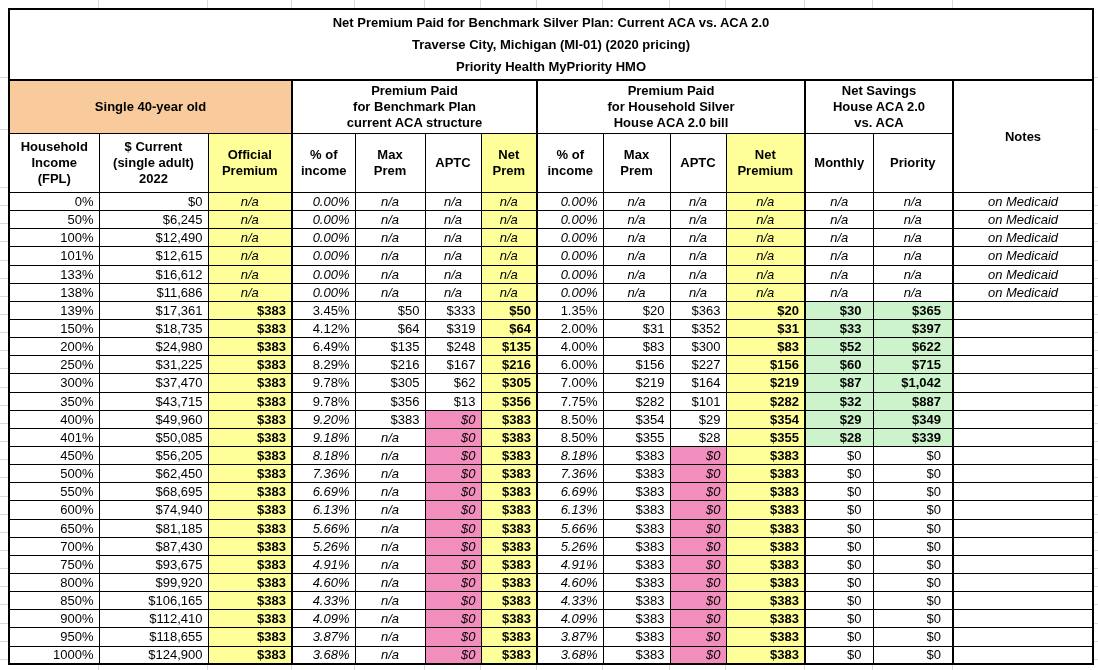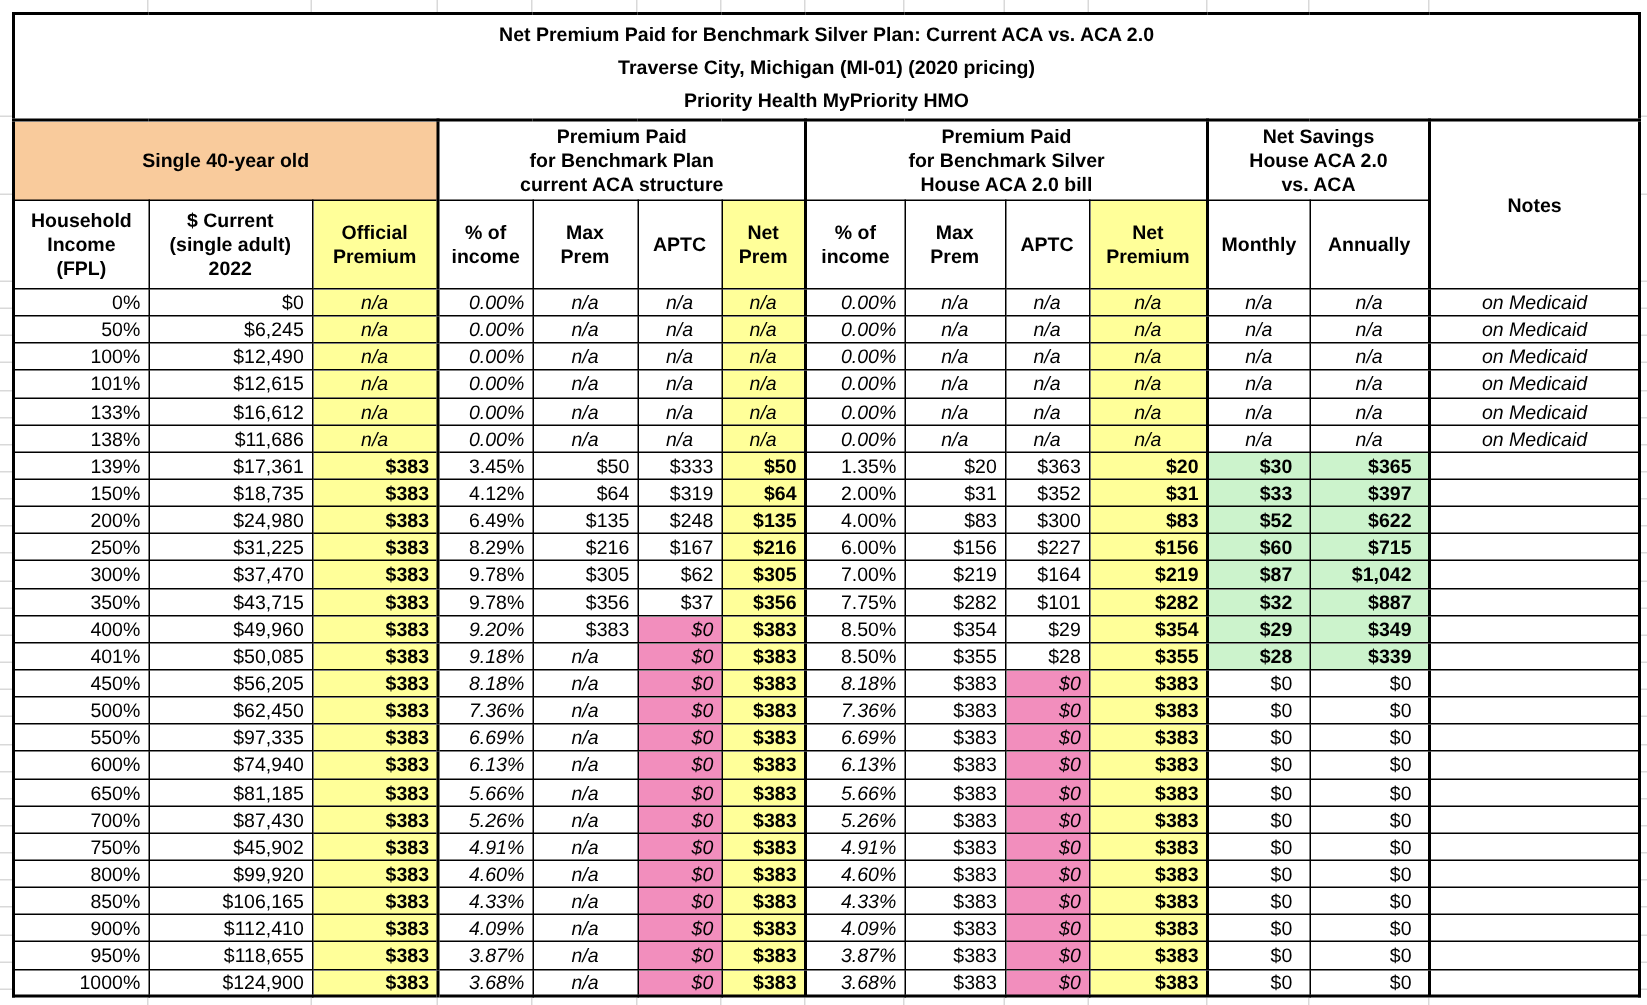--- a/index.html
+++ b/index.html
@@ -148,21 +148,21 @@
           <th class="group-th orange" colspan="3">
             <div>Single 40-year old</div>
           </th>
           <th class="group-th bl" colspan="4">
             <div>Premium Paid</div>
             <div>for Benchmark Plan</div>
             <div>current ACA structure</div>
           </th>
           <th class="group-th bl" colspan="4">
             <div>Premium Paid</div>
-            <div>for Benchmark Silver</div>
+            <div>for Household Silver</div>
             <div>House ACA 2.0 bill</div>
           </th>
           <th class="group-th bl" colspan="2">
             <div>Net Savings</div>
             <div>House ACA 2.0</div>
             <div>vs. ACA</div>
           </th>
           <th class="group-th bl" colspan="1" rowspan="2">
             <div>Notes</div>
           </th>
@@ -209,21 +209,21 @@
             <div>APTC</div>
           </th>
           <th class="col-th bg-y">
             <div>Net</div>
             <div>Premium</div>
           </th>
           <th class="col-th bl">
             <div>Monthly</div>
           </th>
           <th class="col-th">
-            <div>Annually</div>
+            <div>Priority</div>
           </th>
         </tr>
       </thead>
       <tbody>
         <tr>
           <td class="rt">0%</td>
           <td class="rt">$0</td>
           <td class="bg-y it ct">n/a</td>
           <td class="it rt bl">0.00%</td>
           <td class="it ct">n/a</td>
@@ -396,21 +396,21 @@
           <td class="bg-g bd rt2 bl">$87</td>
           <td class="bg-g bd rt2">$1,042</td>
           <td class="ct bl"></td>
         </tr>
         <tr>
           <td class="rt">350%</td>
           <td class="rt">$43,715</td>
           <td class="bg-y bd rt">$383</td>
           <td class="rt bl">9.78%</td>
           <td class="rt">$356</td>
-          <td class="rt">$37</td>
+          <td class="rt">$13</td>
           <td class="bg-y bd rt">$356</td>
           <td class="rt bl">7.75%</td>
           <td class="rt">$282</td>
           <td class="rt">$101</td>
           <td class="bg-y bd rt">$282</td>
           <td class="bg-g bd rt2 bl">$32</td>
           <td class="bg-g bd rt2">$887</td>
           <td class="ct bl"></td>
         </tr>
         <tr>
@@ -472,21 +472,21 @@
           <td class="it rt bl">7.36%</td>
           <td class="rt">$383</td>
           <td class="bg-p it rt">$0</td>
           <td class="bg-y bd rt">$383</td>
           <td class="rt2 bl">$0</td>
           <td class="rt2">$0</td>
           <td class="ct bl"></td>
         </tr>
         <tr>
           <td class="rt">550%</td>
-          <td class="rt">$97,335</td>
+          <td class="rt">$68,695</td>
           <td class="bg-y bd rt">$383</td>
           <td class="it rt bl">6.69%</td>
           <td class="it ct">n/a</td>
           <td class="bg-p it rt">$0</td>
           <td class="bg-y bd rt">$383</td>
           <td class="it rt bl">6.69%</td>
           <td class="rt">$383</td>
           <td class="bg-p it rt">$0</td>
           <td class="bg-y bd rt">$383</td>
           <td class="rt2 bl">$0</td>
@@ -536,21 +536,21 @@
           <td class="it rt bl">5.26%</td>
           <td class="rt">$383</td>
           <td class="bg-p it rt">$0</td>
           <td class="bg-y bd rt">$383</td>
           <td class="rt2 bl">$0</td>
           <td class="rt2">$0</td>
           <td class="ct bl"></td>
         </tr>
         <tr>
           <td class="rt">750%</td>
-          <td class="rt">$45,902</td>
+          <td class="rt">$93,675</td>
           <td class="bg-y bd rt">$383</td>
           <td class="it rt bl">4.91%</td>
           <td class="it ct">n/a</td>
           <td class="bg-p it rt">$0</td>
           <td class="bg-y bd rt">$383</td>
           <td class="it rt bl">4.91%</td>
           <td class="rt">$383</td>
           <td class="bg-p it rt">$0</td>
           <td class="bg-y bd rt">$383</td>
           <td class="rt2 bl">$0</td>

